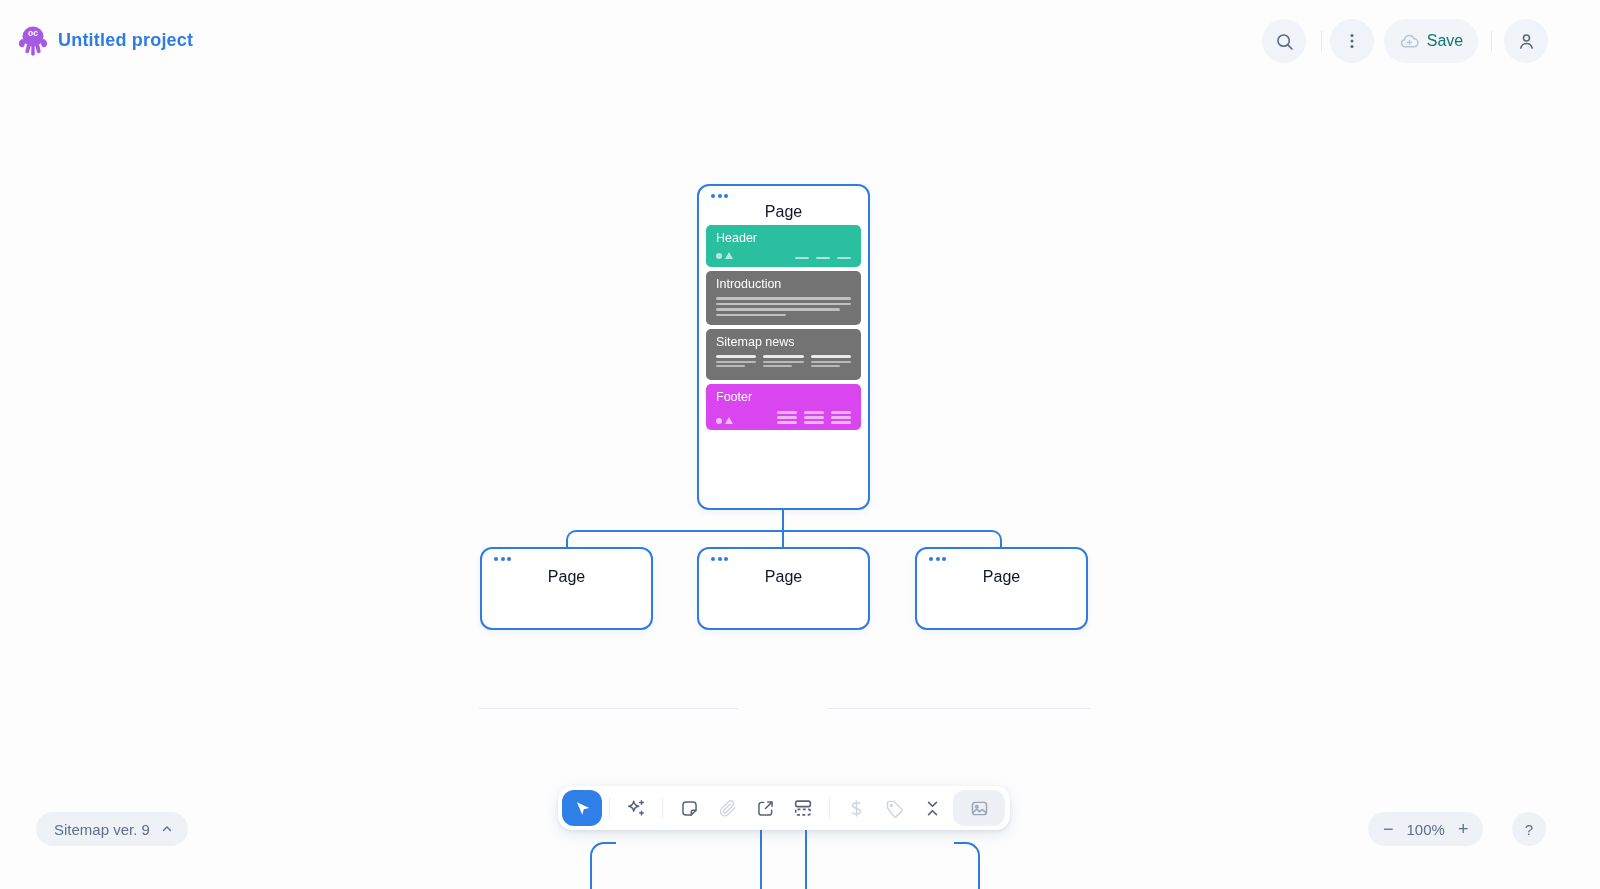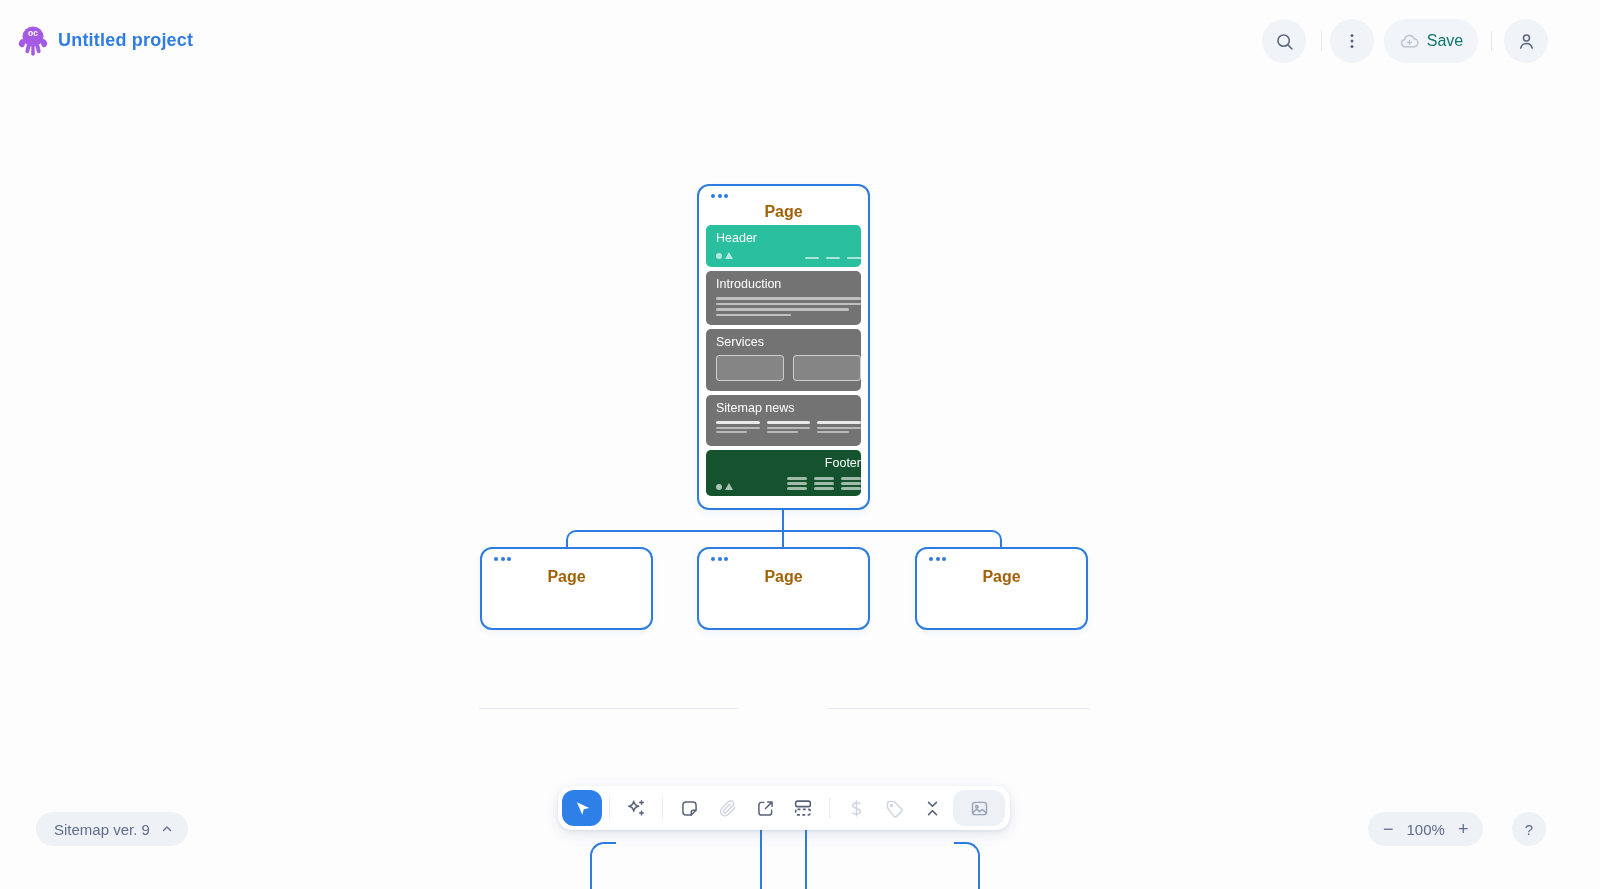--- a/index.html
+++ b/index.html
@@ -19,33 +19,33 @@
   .main-label { position:absolute; left:0; top:105px; width:1567px; text-align:center; font-size:13px; letter-spacing:2.5px; color:#b3bdd0; font-weight:500; }
   .section-label { position:absolute; left:0; top:701px; width:1567px; text-align:center; font-size:13px; letter-spacing:2.5px; color:#a9b4c8; font-weight:500; }
   .section-line { position:absolute; top:708px; height:1px; background:#e8ecf2; }
   .section-line.left { left:479px; width:260px; }
   .section-line.right { left:827px; width:263px; }
 
   
   .page-card { position:absolute; background:#fff; border:2px solid #2e7ce0; border-radius:12px; box-shadow:0 2px 6px rgba(45,90,160,.07); }
   .card-dots { position:absolute; left:12px; top:8px; display:flex; gap:2.5px; }
   .card-dots i { width:4px; height:4px; border-radius:50%; background:#2d7ae2; }
-  .card-title { text-align:center; color:#a16207; font-weight:bold; font-size:16px; }
+  .card-title { text-align:center; color:#0f172a; font-weight:normal; font-size:16px; }
   .root-card { left:697px; top:184px; width:173px; height:326px; }
   .root-card .card-title { margin-top:17px; }
   .child-card { width:173px; height:83px; top:547px; }
   .child-card .card-title { margin-top:19px; }
   .child-1 { left:480px; } .child-2 { left:697px; } .child-3 { left:915px; }
 
   
   .sections { position:absolute; left:7px; right:7px; top:39px; display:flex; flex-direction:column; gap:4px; }
-  .sec { border-radius:5px; padding:6px 0 7px 10px; position:relative; cursor:pointer; }
+  .sec { border-radius:5px; padding:6px 10px 7px 10px; position:relative; cursor:pointer; }
   .sec-green { background:#2abf9e; }
   .sec-blue  { background:#737373; }
-  .sec-purple{ background:#14532d;text-align:right; }
+  .sec-purple{ background:#d946ef; }
   .sec-label { color:#fff; font-size:12.5px; font-weight:500; }
   .ph-row { display:flex; align-items:flex-end; justify-content:space-between; margin-top:7px; }
   .ph-logo { display:flex; align-items:flex-end; gap:3px; }
   .ph-dot { width:6px; height:6px; border-radius:50%; background:rgba(255,255,255,.65); }
   .ph-tri { width:0; height:0; border-left:4.5px solid transparent; border-right:4.5px solid transparent; border-bottom:7px solid rgba(255,255,255,.65); }
   .ph-dashes { display:flex; gap:7px; align-items:center; }
   .ph-dash { width:14px; height:2.5px; border-radius:2px; background:rgba(255,255,255,.6); }
   .ph-lines { display:flex; flex-direction:column; gap:3px; margin-top:6px; }
   .ph-line { height:2.5px; border-radius:2px; background:rgba(255,255,255,.55); }
   .ph-boxes { display:flex; gap:9px; margin-top:6px; }
@@ -181,27 +181,20 @@
       <div class="sec sec-blue" style="height:54px">
         <div class="sec-label">Introduction</div>
         <div class="ph-lines">
           <i class="ph-line" style="width:100%"></i>
           <i class="ph-line" style="width:100%"></i>
           <i class="ph-line" style="width:92%"></i>
           <i class="ph-line" style="width:52%"></i>
         </div>
       </div>
 
-      <div class="sec sec-blue" style="height:62px">
-        <div class="sec-label">Services</div>
-        <div class="ph-boxes">
-          <span class="ph-box"></span>
-            <span class="ph-box"></span>
-        </div>
-      </div>
 
       <div class="sec sec-blue" style="height:51px">
         <div class="sec-label">Sitemap news</div>
         <div class="ph-cols">
           <span class="ph-col">
               <i class="h"></i>
               <i class="l"></i>
               <i class="l" style="width:72%"></i>
             </span>
           <span class="ph-col">

